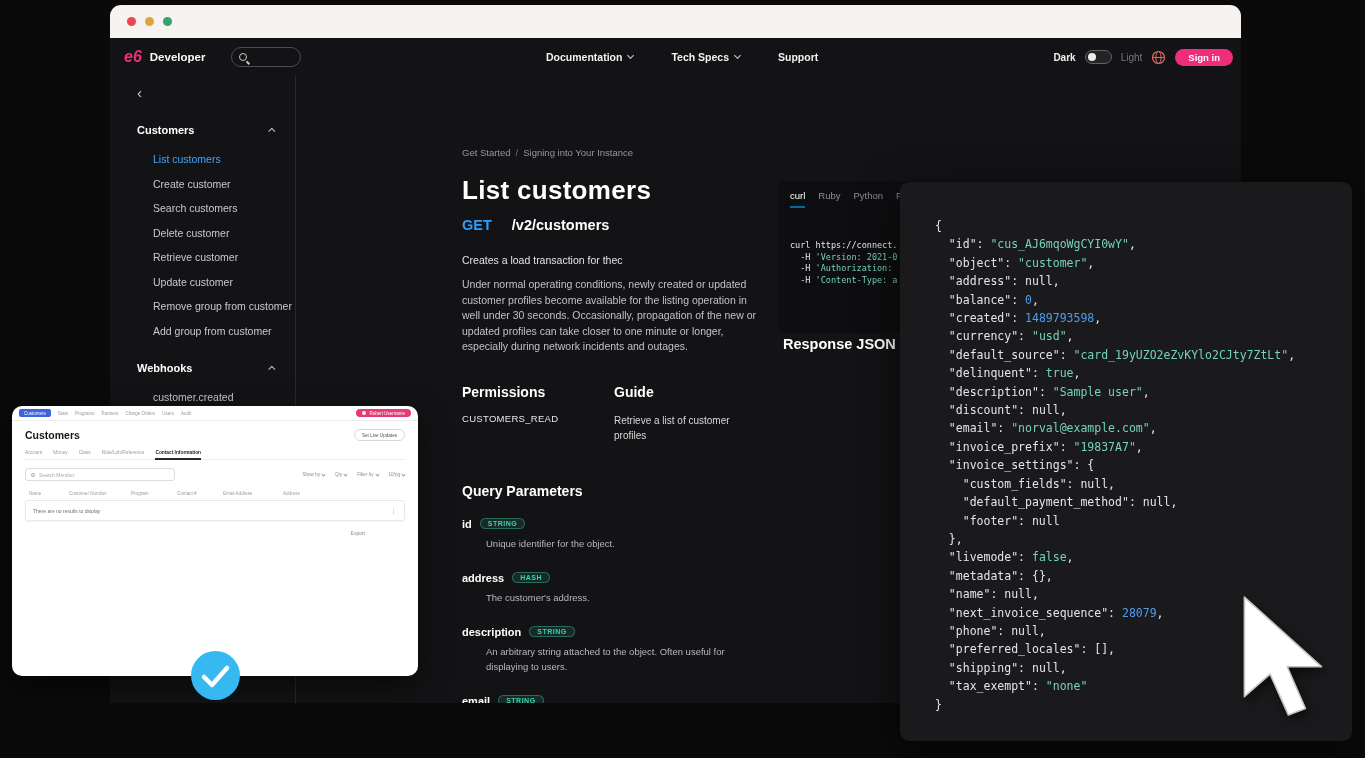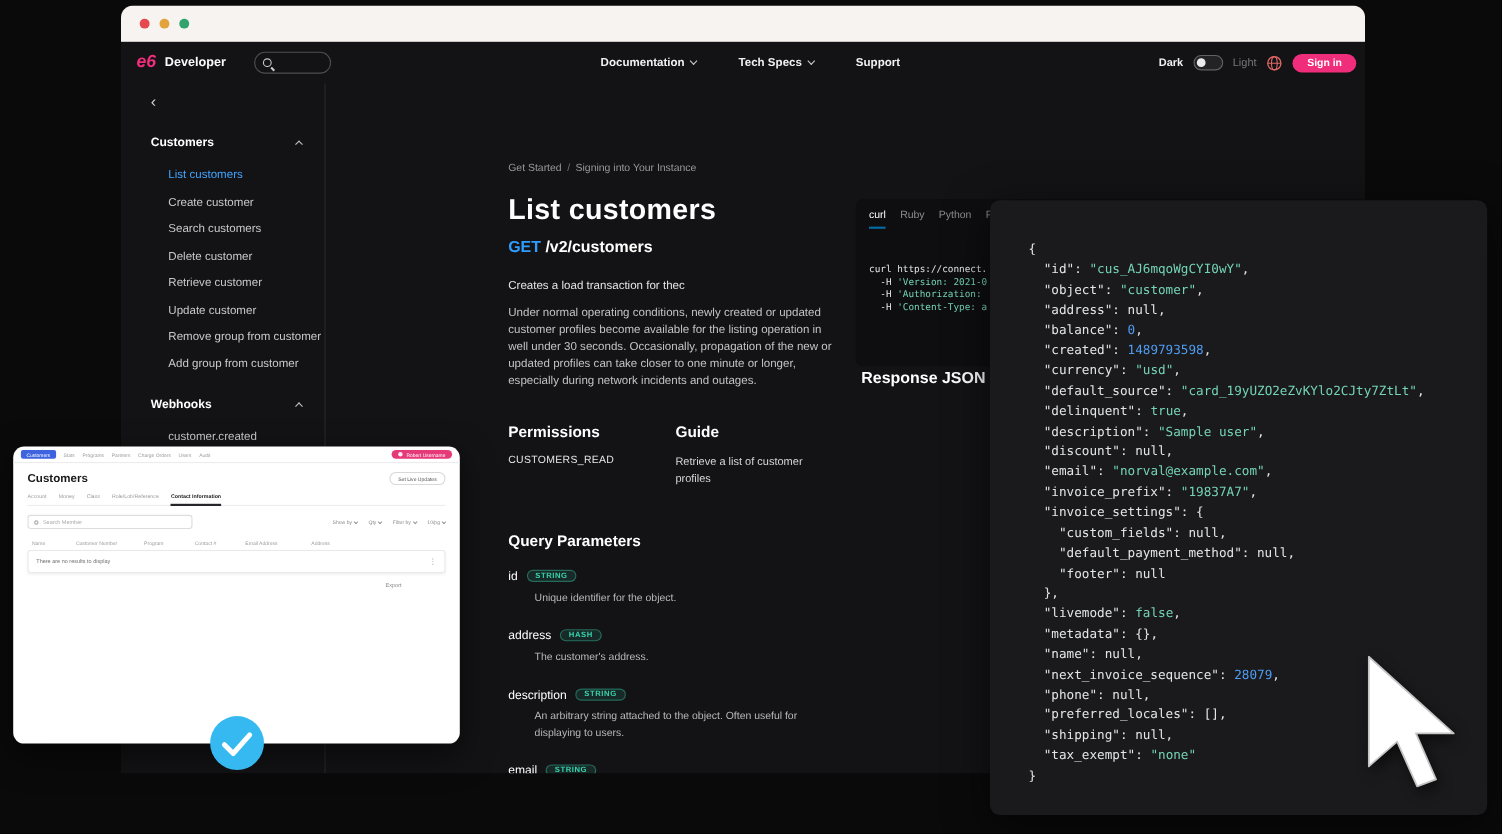--- a/index.html
+++ b/index.html
@@ -58,35 +58,35 @@
   .side-item { height:24.5px; display:flex; align-items:center; padding-left:43px;
                font-size:10.5px; color:#c9c9cb; }
   .side-item.active { color:#41a4ff; }
 
   
   .main { position:absolute; left:352px; top:71px; width:302px; }
   .breadcrumb { margin-top:71px; font-size:9.5px; color:#98989b; }
   .breadcrumb .sep { margin:0 5px; color:#6f6f72; }
   .page-title { margin-top:17px; font-size:26px; font-weight:800; color:#fff;
                 letter-spacing:.3px; }
-  .method-row { margin-top:11px; display:flex; gap:4px; align-items:baseline; }
+  .method-row { margin-top:11px; display:flex; gap:20px; align-items:baseline; }
   .method { color:#2f9dff; font-size:14.5px; font-weight:800; }
   .endpoint { color:#fff; font-size:14.5px; font-weight:800; }
   .summary { margin-top:21px; font-size:10.5px; color:#e3e3e5; }
   .descr { margin-top:11px; font-size:10.5px; color:#c2c2c5; line-height:15.5px; }
   .cols { margin-top:29px; display:flex; }
   .col1 { width:153px; }
   .colhead { font-size:14px; font-weight:800; color:#fff; }
   .colval { margin-top:13px; font-size:9.5px; color:#e6e6e8; letter-spacing:.3px; }
   .guideval { margin-top:13px; font-size:10px; color:#d7d7d9; line-height:15px; width:150px; }
   .qp-heading { margin-top:40px; font-size:14px; font-weight:800; color:#fff; }
   #params { margin-top:19px; }
   .param { margin-bottom:21px; }
   .param-row { display:flex; align-items:center; }
-  .pname { font-size:11px; font-weight:400; color:#fff;text-align:right; }
+  .pname { font-size:11px; font-weight:700; color:#fff;text-align:right; }
   .badge { font-size:7px; font-weight:700; letter-spacing:.5px; color:#39d3ae;
            background:rgba(57,211,174,.12); border:1px solid rgba(57,211,174,.4);
            border-radius:8px; padding:1px 7px; margin-left:8px; }
   .pdesc { margin-top:6px; font-size:9.5px; color:#b9b9bc; line-height:15px;margin-left:24px; }
 
   
   .codebg { position:absolute; left:668px; top:176px; width:470px; height:152px;
             background:#0e0e10; border-radius:6px; }
   .codecol { position:absolute; left:680px; top:185px; width:240px; }
   #code-tabs { display:flex; gap:13px; font-size:9.5px; }

